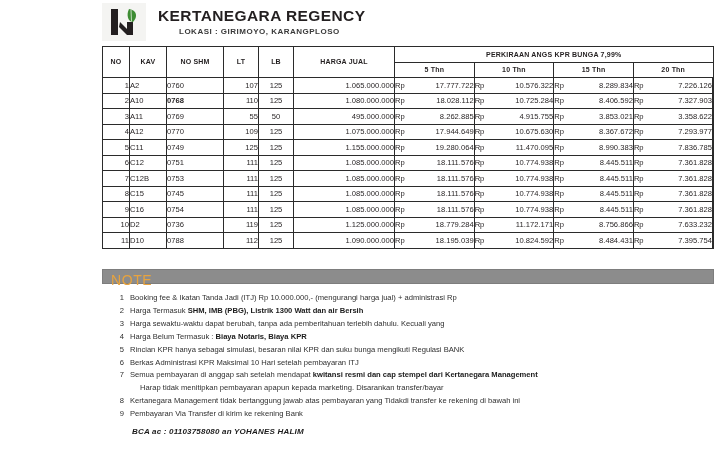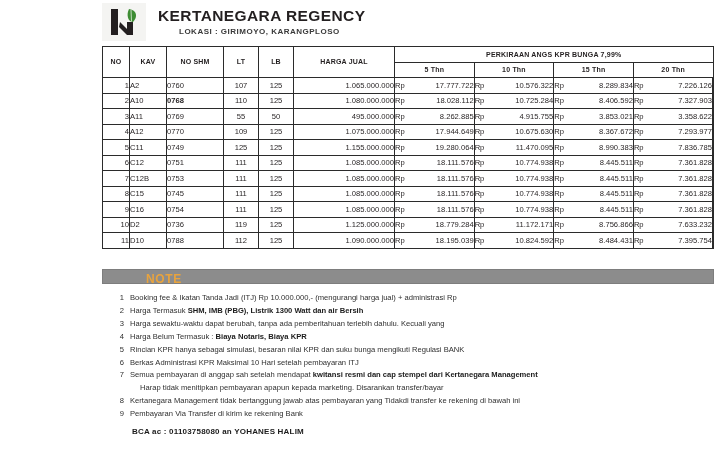--- a/index.html
+++ b/index.html
@@ -80,21 +80,21 @@
     font-size: 7px;
     font-weight: bold;
     text-align: center;
     letter-spacing: 0.2px;
     line-height: 1.05;
   }
   table.kpr td { font-size: 7.6px; }
   .c-no   { width: 26px;  text-align: right; padding-right: 6px; }
   .c-kav  { width: 36px;  text-align: left;  padding-left: 6px; }
   .c-shm  { width: 56px;  text-align: left; }
-  .c-lt   { width: 34px;  text-align: center; }
+  .c-lt   { width: 34px;  text-align: right; }
   .c-lb   { width: 34px;  text-align: center; }
   .c-harga{ width: 100px; text-align: right; padding-right: 7px; }
   .c-rp   { width: 16px;  text-align: left;  padding-left: 4px; border-right: none !important; }
   .c-val  { width: 59px;  text-align: right; padding-right: 6px; border-left: none !important; }
   .bold { font-weight: bold; }
   .grp-head { letter-spacing: 0.3px; }
   .thick-right { border-right: 2px solid #2b2b2b !important; margin-top: 12px; }
 
   
   .note-bar {
@@ -104,25 +104,24 @@
     width: 612px;
     height: 15px;
     background: #8c8c8c;
     border: 1px solid #7d7d7d;
     box-sizing: border-box;
   }
   .note-bar span {
     position: absolute;
     left: 8px;
     top: 2px;
-    font-size: 12px;
-    font-weight: bold;
+    font-size: 14px;
+    font-weight: normal;
     letter-spacing: 0.6px;
     color: #e8a33d;
-    margin-left: 35px;
   }
   .notes {
     position: absolute;
     left: 102px;
     top: 292px;
     width: 612px;
   }
   .note-row {
     display: flex;
     align-items: flex-start;
@@ -140,20 +139,21 @@
   .note-txt b { font-weight: bold; color: #1b1b1b; }
   .note-indent { padding-left: 10px; }
   .bank-line {
     position: absolute;
     left: 132px;
     top: 427px;
     font-size: 8px;
     font-weight: bold;
     color: #1b1b1b;
     letter-spacing: 0.2px;
+    font-style: italic;
   }
 </style>
 </head>
 <body>
 
 <div id="page">
 
   <div class="header">
     <div class="logo-box">
       <svg width="44" height="38" viewBox="0 0 44 38" aria-hidden="true">

